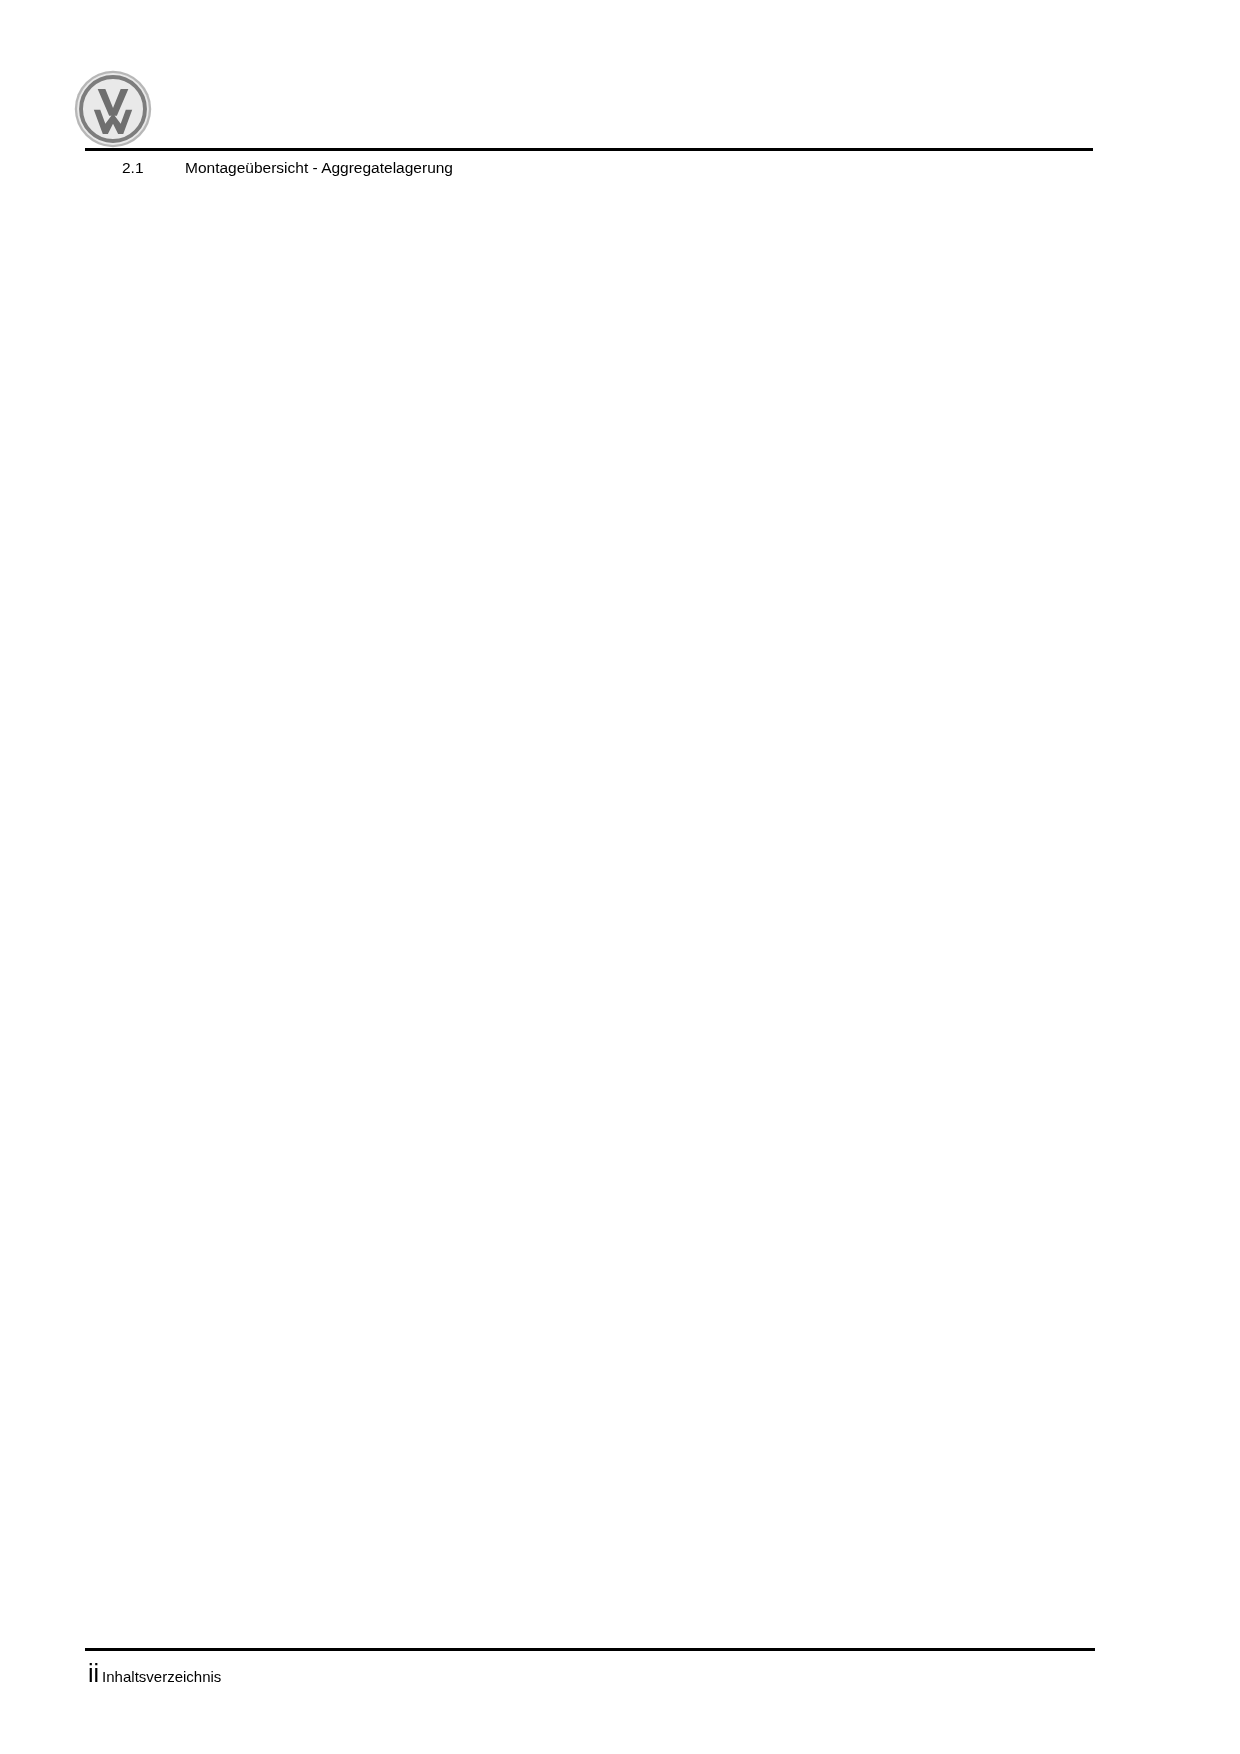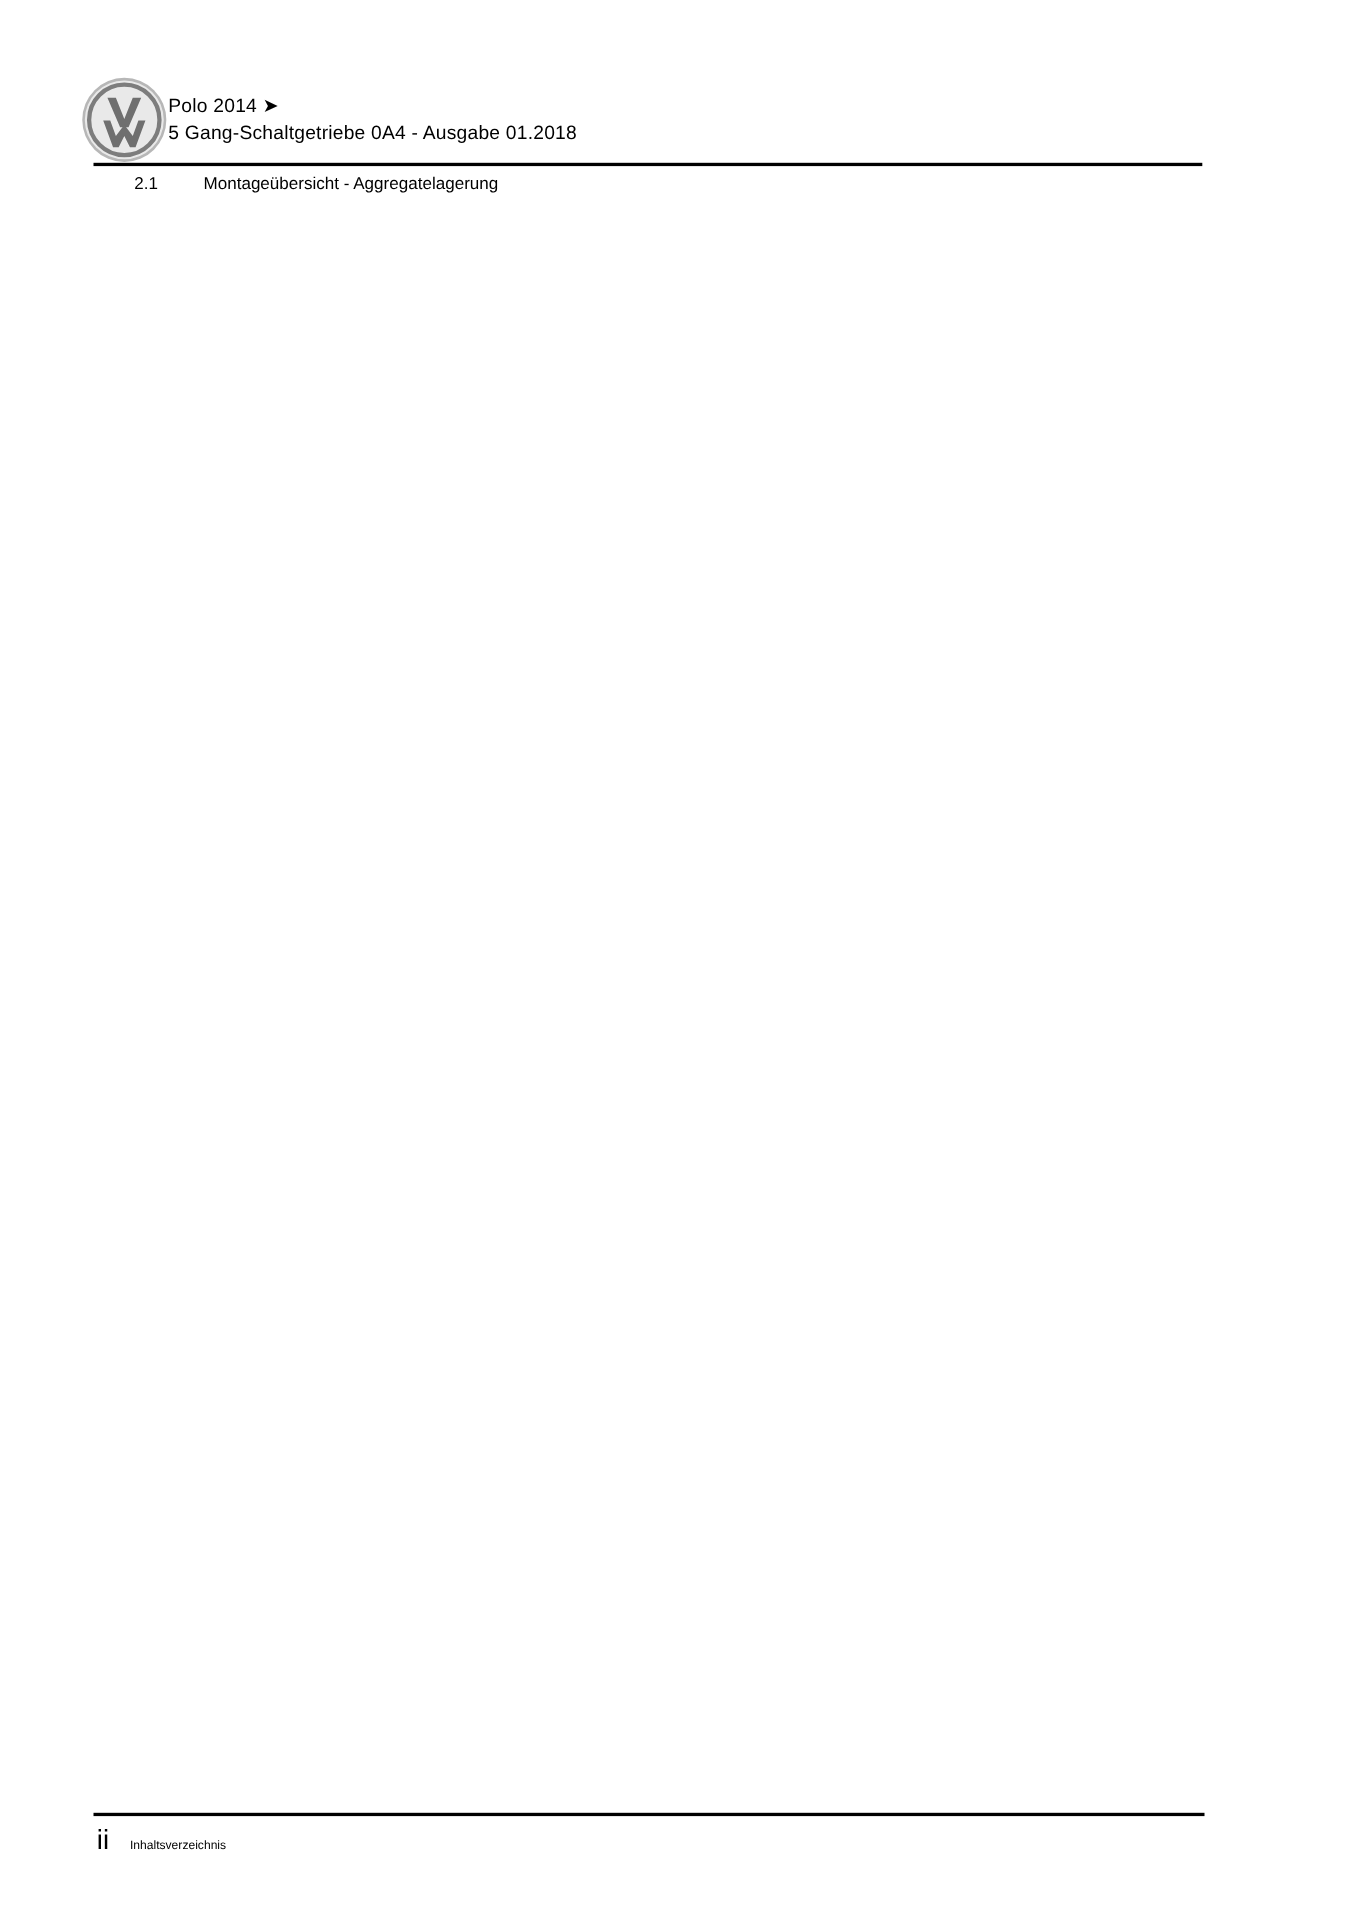--- a/index.html
+++ b/index.html
@@ -13,43 +13,39 @@
   .header-text{position:absolute;left:153px;top:84px;font-size:17.5px;line-height:24px;letter-spacing:.2px;}
   .header-rule{position:absolute;left:85px;top:148px;width:1008px;height:3px;background:#000;}
   
   .toc{position:absolute;left:88px;top:156px;width:1005px;}
   .row{display:flex;align-items:baseline;font-size:15.5px;line-height:23px;padding-left:34px;}
   .row .num{flex:none;width:63px;}
   .row .title{flex:none;white-space:nowrap;}
   .row .page{flex:none;min-width:34px;text-align:right;}
   
   .footer-rule{position:absolute;left:85px;top:1648px;width:1010px;height:3px;background:#000;}
-  .footer-text{position:absolute;left:88px;top:1656px;display:flex;align-items:baseline;gap:19px;}
+  .footer-text{position:absolute;left:88px;top:1656px;display:flex;align-items:baseline;gap:3px;}
   .footer-roman{font-size:25px;line-height:34px;}
-  .footer-label{font-size:11px;}
+  .footer-label{font-size:15px;}
 </style>
 </head>
 <body>
 
 <div class="page">
 
   <div class="logo">
     <svg width="78" height="78" viewBox="0 0 100 100" aria-hidden="true">
       <circle cx="50" cy="50" r="49" fill="#b7b7b7"></circle>
       <circle cx="50" cy="50" r="46" fill="#e9e9e9"></circle>
       <circle cx="50" cy="50" r="41" fill="none" stroke="#7d7d7d" stroke-width="5"></circle>
       <path d="M26 24 L38 24 L50 54 L62 24 L74 24 L56 66 L44 66 Z" fill="#6f6f6f" transform="translate(0,-2) scale(0.82) translate(11,8)"></path>
       <path d="M20 46 L30 46 L38 68 L50 52 L62 68 L70 46 L80 46 L66 84 L58 84 L50 68 L42 84 L34 84 Z" fill="#6f6f6f" transform="scale(0.82) translate(11,16)"></path>
     </svg>
   </div>
 
-  <div class="header-text">
-    <div>Polo 2014 ➤</div>
-    <div>5 Gang-Schaltgetriebe 0A4 - Ausgabe 01.2018</div>
-  </div>
 
   <div class="header-rule"></div>
 
   <main class="toc" id="toc">
       <div class="row">
       <span class="num">2.1</span>
       <span class="title">Montageübersicht - Aggregatelagerung</span>
 
       <span class="page">89</span>
     </div>

